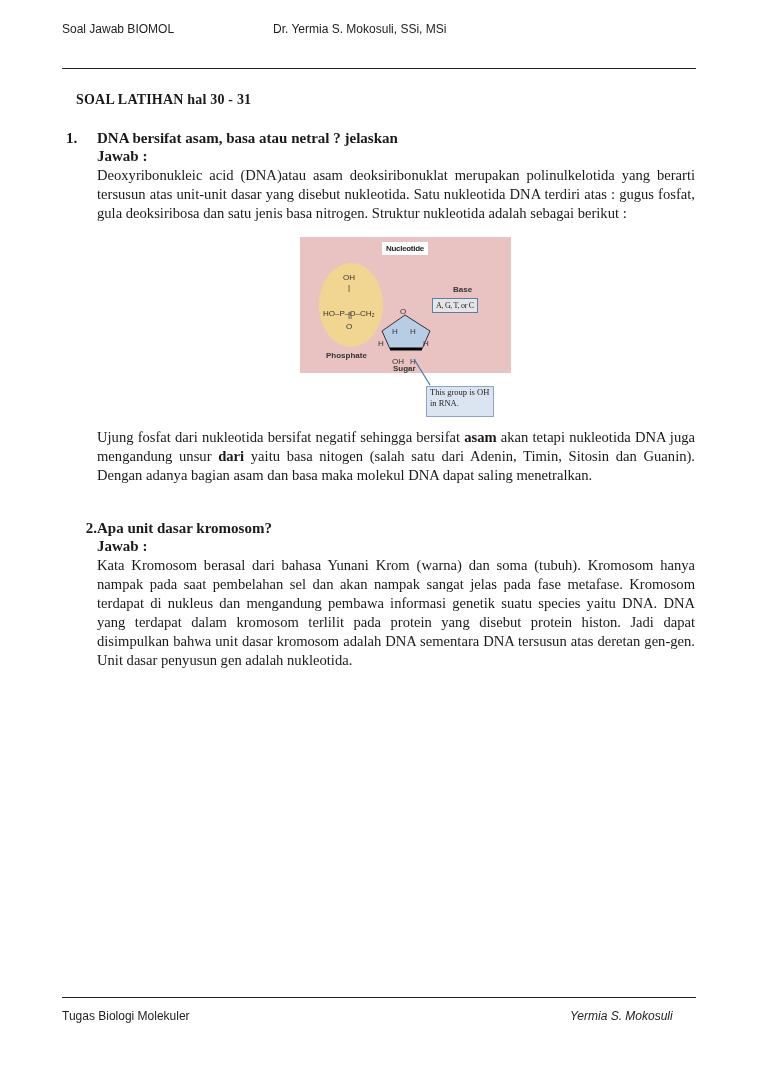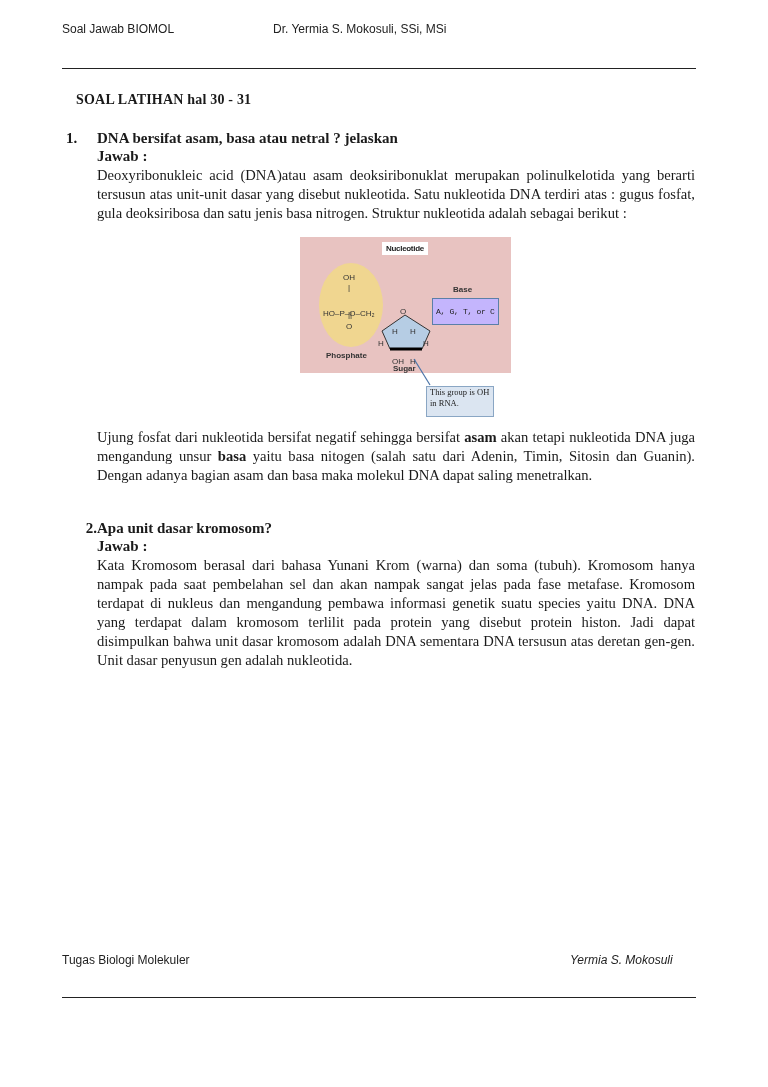--- a/index.html
+++ b/index.html
@@ -13,25 +13,25 @@
   .q .num { display:inline-block; width:31px; }
   .lbl { position:absolute; left:97px; font-family:"Liberation Serif", serif; font-weight:bold; font-size:15px; }
   .para { position:absolute; left:97px; width:598px; font-family:"Liberation Serif", serif; font-size:14.6px;
           line-height:19px; text-align:justify; }
   .para b { font-weight:bold; }
   .fig { position:absolute; left:300px; top:237px; width:211px; height:136px; background:#e8c3c1; }
   .fig-title { position:absolute; left:82px; top:5px; background:#fff; font-family:"Liberation Sans", sans-serif; font-weight:bold;
                font-size:8px; padding:2px 4px; color:#222; letter-spacing:-0.3px; }
   .phos { position:absolute; left:19px; top:26px; width:64px; height:84px; border-radius:50%; background:#f0d690; }
   .chem { position:absolute; font-family:"Liberation Sans", sans-serif; font-size:8px; color:#333; }
-  .base-box { position:absolute; left:132px; top:61px; background:#c4b5fd; border:1px solid #5b7fa8; font-family:Liberation Mono, monospace;
-              font-size:8px; padding:8px 3px; color:#222; letter-spacing:-0.3px; }
+  .base-box { position:absolute; left:132px; top:61px; background:#e5e5e5; border:1px solid #5b7fa8; font-family:Liberation Serif, serif;
+              font-size:8px; padding:2px 3px; color:#222; letter-spacing:-0.3px; }
   .callout { position:absolute; left:426px; top:386px; width:68px; height:31px; background:#dbe5f1; border:1px solid #8aa6c4;
              font-family:"Liberation Serif", serif; font-size:8.5px; line-height:11px; color:#222; padding:0 3px; box-sizing:border-box; }
-  .ftr { position:absolute; top:953px; font-family:"Liberation Sans", sans-serif; font-size:12px; color:#222; }
+  .ftr { position:absolute; top:1009px; font-family:"Liberation Sans", sans-serif; font-size:12px; color:#222; }
   .ftr-left { left:62px; }
   .ftr-right { left:570px; font-style:italic; }
 </style>
 </head>
 <body>
 
 <div class="hdr">Soal Jawab BIOMOL</div>
 <div class="hdr hdr-right">Dr. Yermia S. Mokosuli, SSi, MSi</div>
 <div class="rule" style="top:68px;"></div>
 
@@ -65,21 +65,21 @@
   <div class="chem" style="left:110px;top:120px;">H</div>
   <div class="chem" style="left:93px;top:127px;font-weight:bold;">Sugar</div>
   <div class="chem" style="left:153px;top:48px;font-weight:bold;">Base</div>
   <div class="base-box">A, G, T, or C</div>
   <svg style="position:absolute;left:112px;top:120px;" width="20" height="30">
     <line x1="2" y1="2" x2="18" y2="28" stroke="#4a74a8" stroke-width="1.2"></line>
   </svg>
 </div>
 <div class="callout">This group is OH in RNA.</div>
 
-<div class="para" style="top:428px;"><span>Ujung fosfat dari nukleotida bersifat negatif sehingga bersifat </span><b>asam</b><span> akan tetapi nukleotida DNA juga mengandung unsur </span><b>basa</b><span> yaitu basa nitogen (salah satu dari Adenin, Timin, Sitosin dan Guanin). Dengan adanya bagian asam dan basa maka molekul DNA dapat saling menetralkan.</span></div>
+<div class="para" style="top:428px;"><span>Ujung fosfat dari nukleotida bersifat negatif sehingga bersifat </span><b>asam</b><span> akan tetapi nukleotida DNA juga mengandung unsur </span><b>dari</b><span> yaitu basa nitogen (salah satu dari Adenin, Timin, Sitosin dan Guanin). Dengan adanya bagian asam dan basa maka molekul DNA dapat saling menetralkan.</span></div>
 
 <div class="q" style="top:520px;text-align:right;">
   <span class="num">2.</span><span>Apa unit dasar kromosom?</span>
 </div>
 <div class="lbl" style="top:538px;">Jawab :</div>
 <div class="para" style="top:556px;">Kata Kromosom berasal dari bahasa Yunani Krom (warna) dan soma (tubuh). Kromosom hanya nampak pada saat pembelahan sel dan akan nampak sangat jelas pada fase metafase. Kromosom terdapat di nukleus dan mengandung pembawa informasi genetik suatu species yaitu DNA. DNA yang terdapat dalam kromosom terlilit pada protein yang disebut protein histon. Jadi dapat disimpulkan bahwa unit dasar kromosom adalah DNA sementara DNA tersusun atas deretan gen-gen. Unit dasar penyusun gen adalah nukleotida.</div>
 
 <div class="rule" style="top:997px;"></div>
 <div class="ftr ftr-left">Tugas Biologi Molekuler</div>
 <div class="ftr ftr-right">Yermia S. Mokosuli</div>

